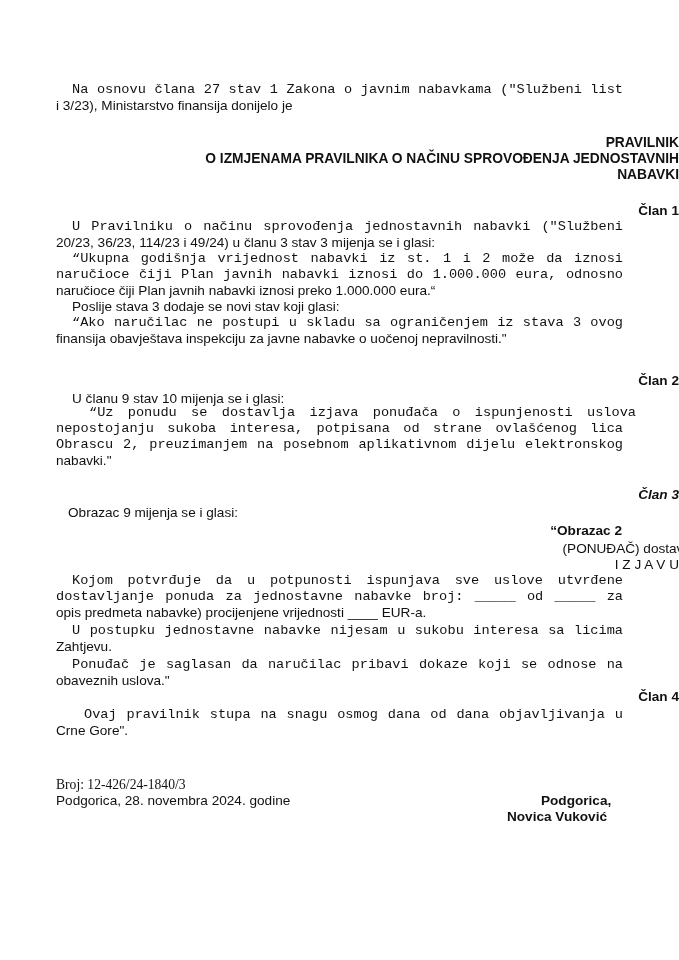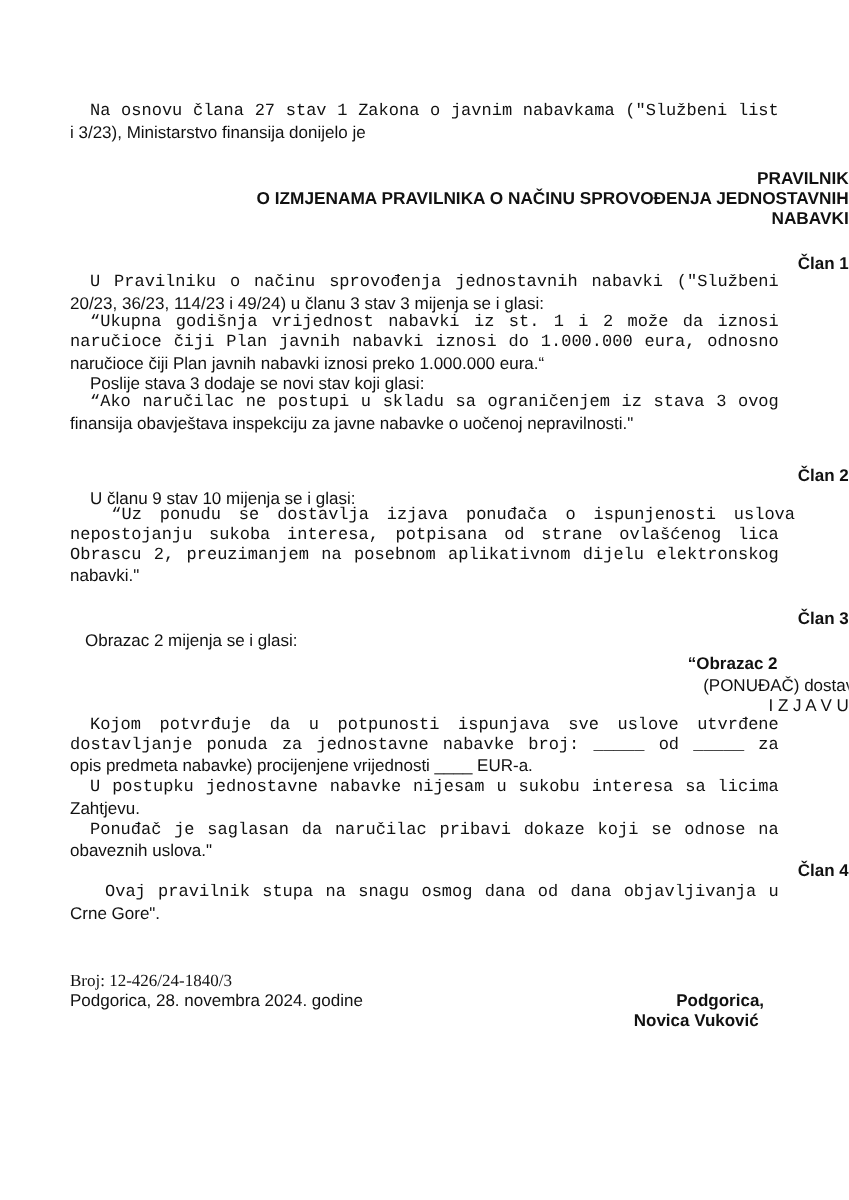--- a/index.html
+++ b/index.html
@@ -31,22 +31,22 @@
 <div class="ln j" style="top:315px; left:72px; width:551px;">“Ako naručilac ne postupi u skladu sa ograničenjem iz stava 3 ovog člana, Ministarstvo</div>
 <div class="ln" style="top:331px; left:56px;">finansija obavještava inspekciju za javne nabavke o uočenoj nepravilnosti."</div>
 
 <div class="ln c b" style="top:373px;">Član 2</div>
 <div class="ln" style="top:391px; left:72px;">U članu 9 stav 10 mijenja se i glasi:</div>
 <div class="ln j" style="top:405px; left:76px; width:547px;margin-left:13px;">“Uz ponudu se dostavlja izjava ponuđača o ispunjenosti uslova utvrđenih zahtjevom i</div>
 <div class="ln j" style="top:421px;">nepostojanju sukoba interesa, potpisana od strane ovlašćenog lica godišnja, data na</div>
 <div class="ln j" style="top:437px;">Obrascu 2, preuzimanjem na posebnom aplikativnom dijelu elektronskog sistema javnih</div>
 <div class="ln" style="top:453px; left:56px;">nabavki."</div>
 
-<div class="ln c b" style="top:487px;">Član 3</div>
-<div class="ln" style="top:505px; left:68px;">Obrazac 2 mijenja se i glasi:</div>
+<div class="ln c b" style="top:487px;font-style:italic;">Član 3</div>
+<div class="ln" style="top:505px; left:68px;">Obrazac 9 mijenja se i glasi:</div>
 <div class="ln b" style="top:523px; right:57px;">“Obrazac 2</div>
 <div class="ln c" style="top:541px;padding-left:18px;">(PONUĐAČ) dostavlja</div>
 <div class="ln c" style="top:557px;">I Z J A V U</div>
 <div class="ln j" style="top:573px; left:72px; width:551px;">Kojom potvrđuje da u potpunosti ispunjava sve uslove utvrđene zahtjevom za</div>
 <div class="ln j" style="top:589px;">dostavljanje ponuda za jednostavne nabavke broj: _____ od _____ za nabavku (vrsta i</div>
 <div class="ln" style="top:605px; left:56px;">opis predmeta nabavke) procijenjene vrijednosti ____ EUR-a.</div>
 <div class="ln j" style="top:623px; left:72px; width:551px;">U postupku jednostavne nabavke nijesam u sukobu interesa sa licima navedenim u</div>
 <div class="ln" style="top:639px; left:56px;">Zahtjevu.</div>
 <div class="ln j" style="top:657px; left:72px; width:551px;">Ponuđač je saglasan da naručilac pribavi dokaze koji se odnose na ispunjenost</div>
 <div class="ln" style="top:673px; left:56px;">obaveznih uslova."</div>

